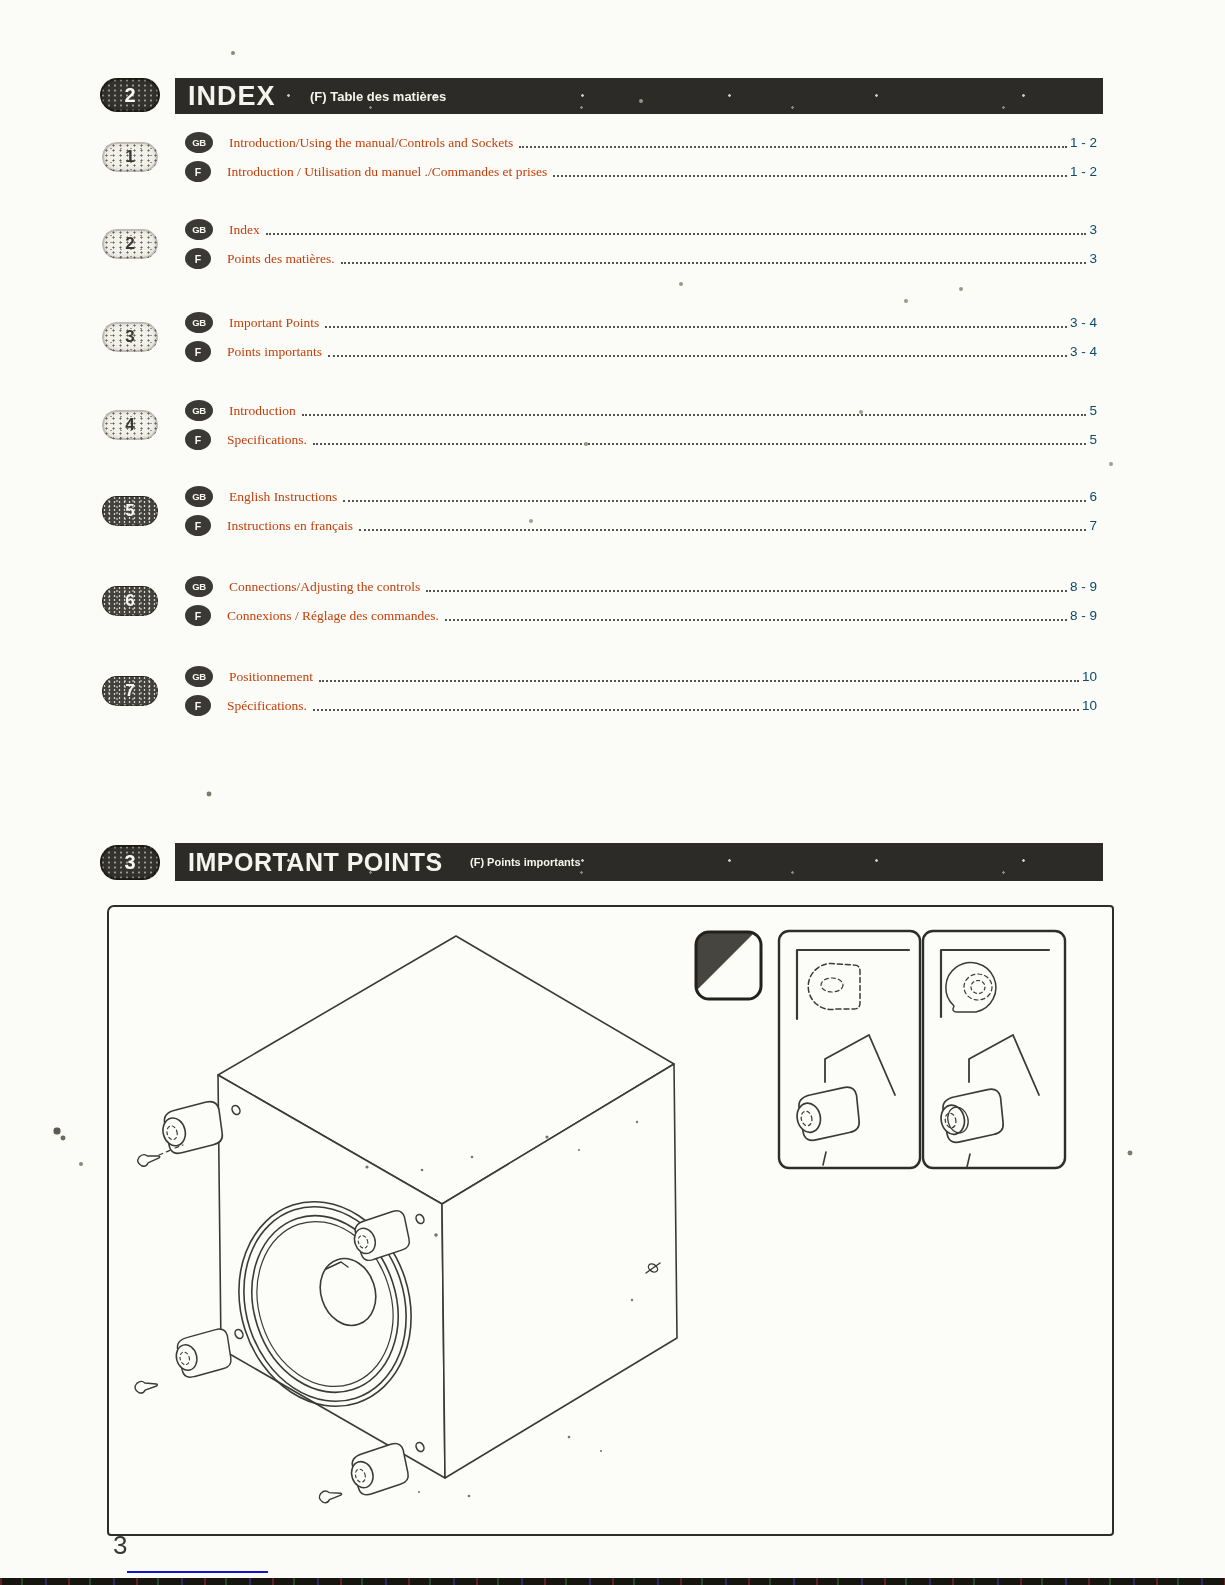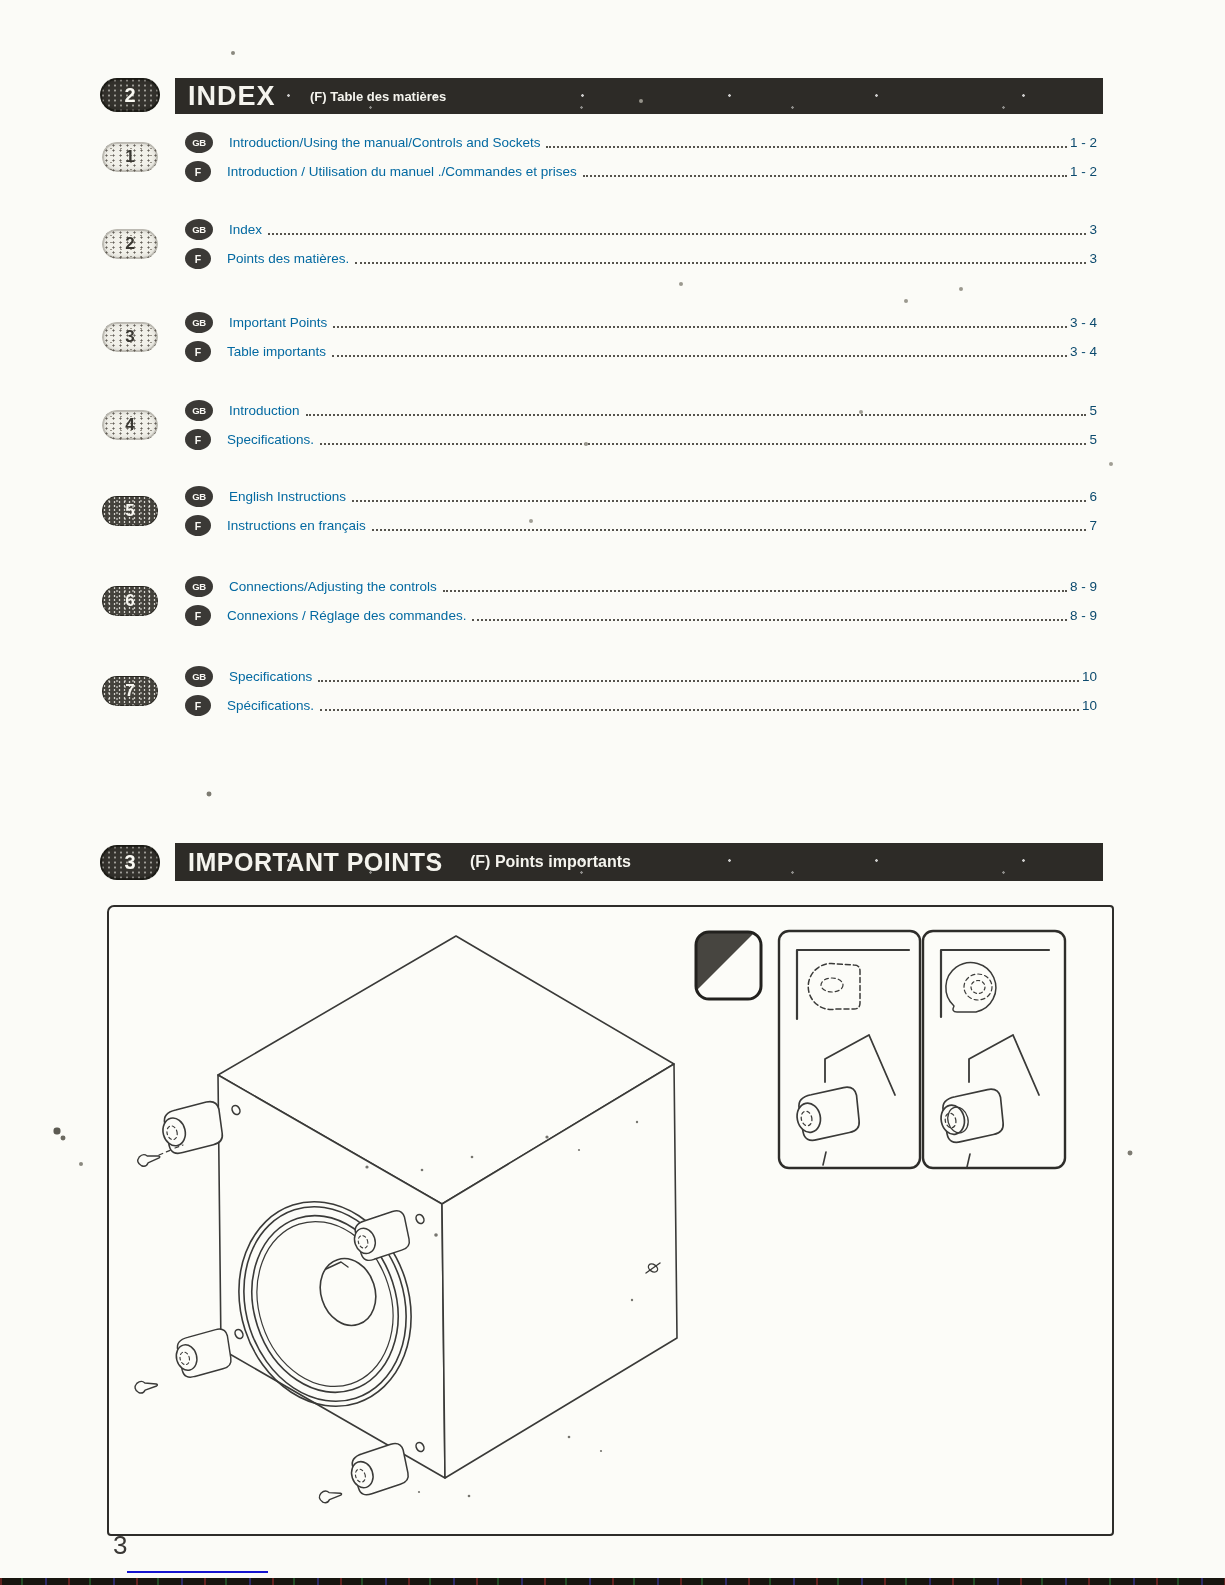--- a/index.html
+++ b/index.html
@@ -16,21 +16,21 @@
                      radial-gradient(circle, rgba(255,255,255,.45) 1px, transparent 1.5px);
     background-size:147px 23px, 211px 31px;background-position:40px 6px, 90px 14px;
   }
   .bar .title{font-weight:bold;letter-spacing:1px;}
   .bar .subtitle{font-weight:bold;position:absolute;white-space:nowrap;}
   #index-bar{top:78px;}
   #index-bar .title{font-size:27px;margin-left:13px;}
   #index-bar .subtitle{left:135px;font-size:13px;}
   #important-bar{top:843px;height:38px;}
   #important-bar .title{font-size:25px;margin-left:13px;letter-spacing:.5px;}
-  #important-bar .subtitle{left:295px;font-size:16px;}
+  #important-bar .subtitle{left:295px;font-size:11px;}
   
   .num-badge{
     position:absolute;left:102px;width:56px;height:30px;border-radius:15px;
     display:flex;align-items:center;justify-content:center;
     font-weight:bold;font-size:17px;
   }
   .badge-light{
     background-color:#f2f1ea;color:#3a3832;
     background-image:radial-gradient(circle,#66625a .9px,transparent 1.15px),
                      radial-gradient(circle,#9b978d .9px,transparent 1.1px);
@@ -58,21 +58,21 @@
   .toc-section{position:absolute;left:0;width:1225px;}
   .toc-section .num-badge{top:14px;}
   .rows{position:absolute;left:185px;top:0;width:912px;}
   .toc-row{height:29px;display:flex;align-items:center;}
   .lang-icon{
     flex:0 0 auto;height:21px;border-radius:50%;background:#3b3936;color:#faf9f4;
     display:flex;align-items:center;justify-content:center;font-weight:bold;margin-right:16px;
   }
   .lang-icon.gb{width:28px;font-size:9.5px;letter-spacing:-.3px;}
   .lang-icon.f{width:26px;font-size:10.5px;}
-  .toc-label{flex:0 0 auto;font-size:13.5px;white-space:nowrap;color:#0369a1;}
+  .toc-label{flex:0 0 auto;font-size:13.5px;white-space:nowrap;color:#c2410c;font-family:Liberation Serif, serif;}
   .leader{flex:1 1 auto;min-width:30px;height:0;border-bottom:2px dotted #55534d;
           align-self:flex-end;margin:0 3px 9px 6px;}
   .pagenum{flex:0 0 auto;font-size:13.5px;color:#0c4a6e;}
   
   #figure-box{
     position:absolute;left:107px;top:905px;width:1003px;height:627px;
     border:2px solid #2e2d2a;border-radius:7px 4px 4px 4px;background:#fcfcf8;
   }
   #figure-box svg{position:absolute;left:0;top:0;}
   
@@ -143,21 +143,21 @@
         <div class="num-badge badge-light">3</div>
         <div class="rows">
           <div class="toc-row">
             <span class="lang-icon gb">GB</span>
             <span class="toc-label">Important Points</span>
             <span class="leader"></span>
             <span class="pagenum">3 - 4</span>
           </div>
           <div class="toc-row">
             <span class="lang-icon f">F</span>
-            <span class="toc-label">Table importants</span>
+            <span class="toc-label">Points importants</span>
             <span class="leader"></span>
             <span class="pagenum">3 - 4</span>
           </div>
         </div>
       </div>
       <div class="toc-section" style="top: 396px;">
         <div class="num-badge badge-light">4</div>
         <div class="rows">
           <div class="toc-row">
             <span class="lang-icon gb">GB</span>
@@ -205,21 +205,21 @@
             <span class="leader"></span>
             <span class="pagenum">8 - 9</span>
           </div>
         </div>
       </div>
       <div class="toc-section" style="top: 662px;">
         <div class="num-badge badge-dark">7</div>
         <div class="rows">
           <div class="toc-row">
             <span class="lang-icon gb">GB</span>
-            <span class="toc-label">Specifications</span>
+            <span class="toc-label">Positionnement</span>
             <span class="leader"></span>
             <span class="pagenum">10</span>
           </div>
           <div class="toc-row">
             <span class="lang-icon f">F</span>
             <span class="toc-label">Spécifications.</span>
             <span class="leader"></span>
             <span class="pagenum">10</span>
           </div>
         </div>

